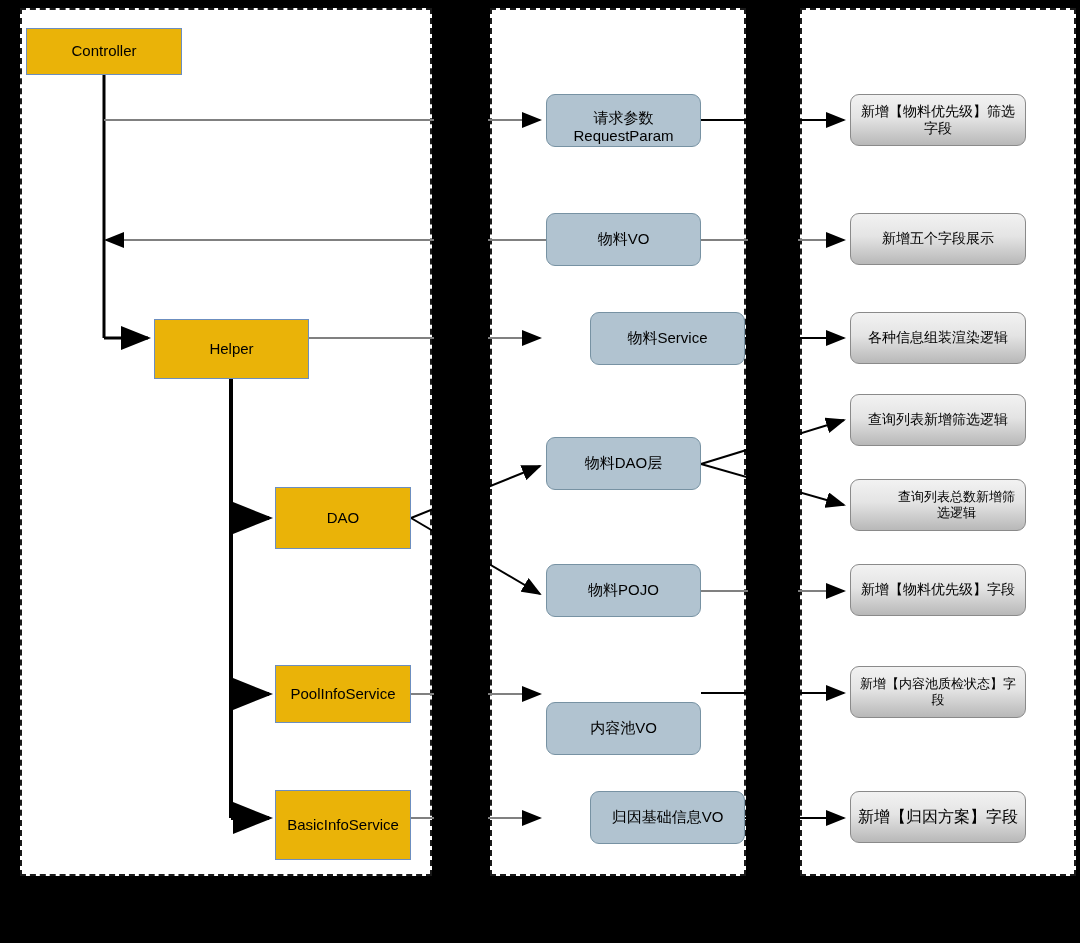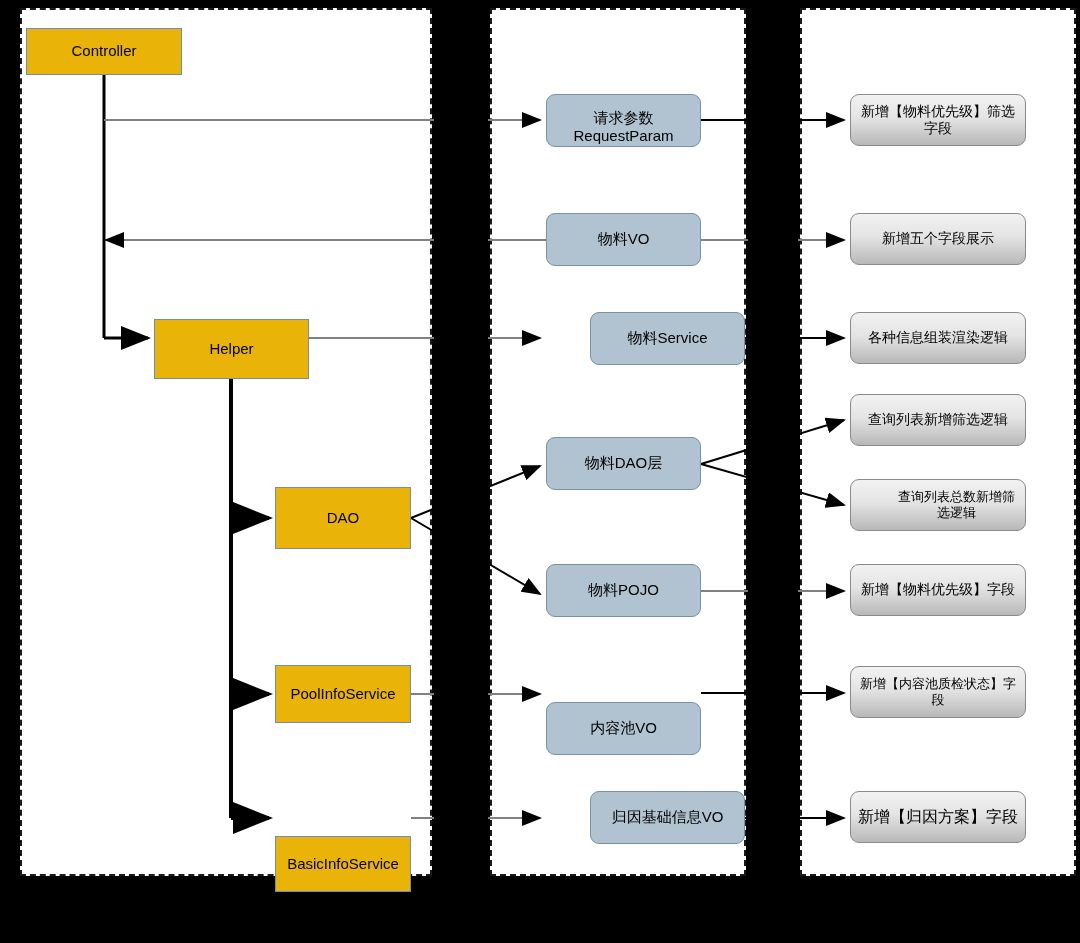--- a/index.html
+++ b/index.html
@@ -138,21 +138,21 @@
   </div>
 
   <div class="node n-blue" style="left:275px;top:487px;width:136px;height:62px;">
     <span class="n-label">DAO</span>
   </div>
 
   <div class="node n-blue" style="left:275px;top:665px;width:136px;height:58px;">
     <span class="n-label">PoolInfoService</span>
   </div>
 
-  <div class="node n-blue" style="left:275px;top:790px;width:136px;height:56px;margin-top:46px;">
+  <div class="node n-blue" style="left:275px;top:790px;width:136px;height:70px;">
     <span class="n-label">BasicInfoService</span>
   </div>
 
   <div class="node n-steel" style="left:546px;top:94px;width:155px;height:53px;align-items:flex-end;">
     <span class="n-label">请求参数
 RequestParam</span>
   </div>
 
   <div class="node n-steel" style="left:546px;top:213px;width:155px;height:53px;">
     <span class="n-label">物料VO</span>

